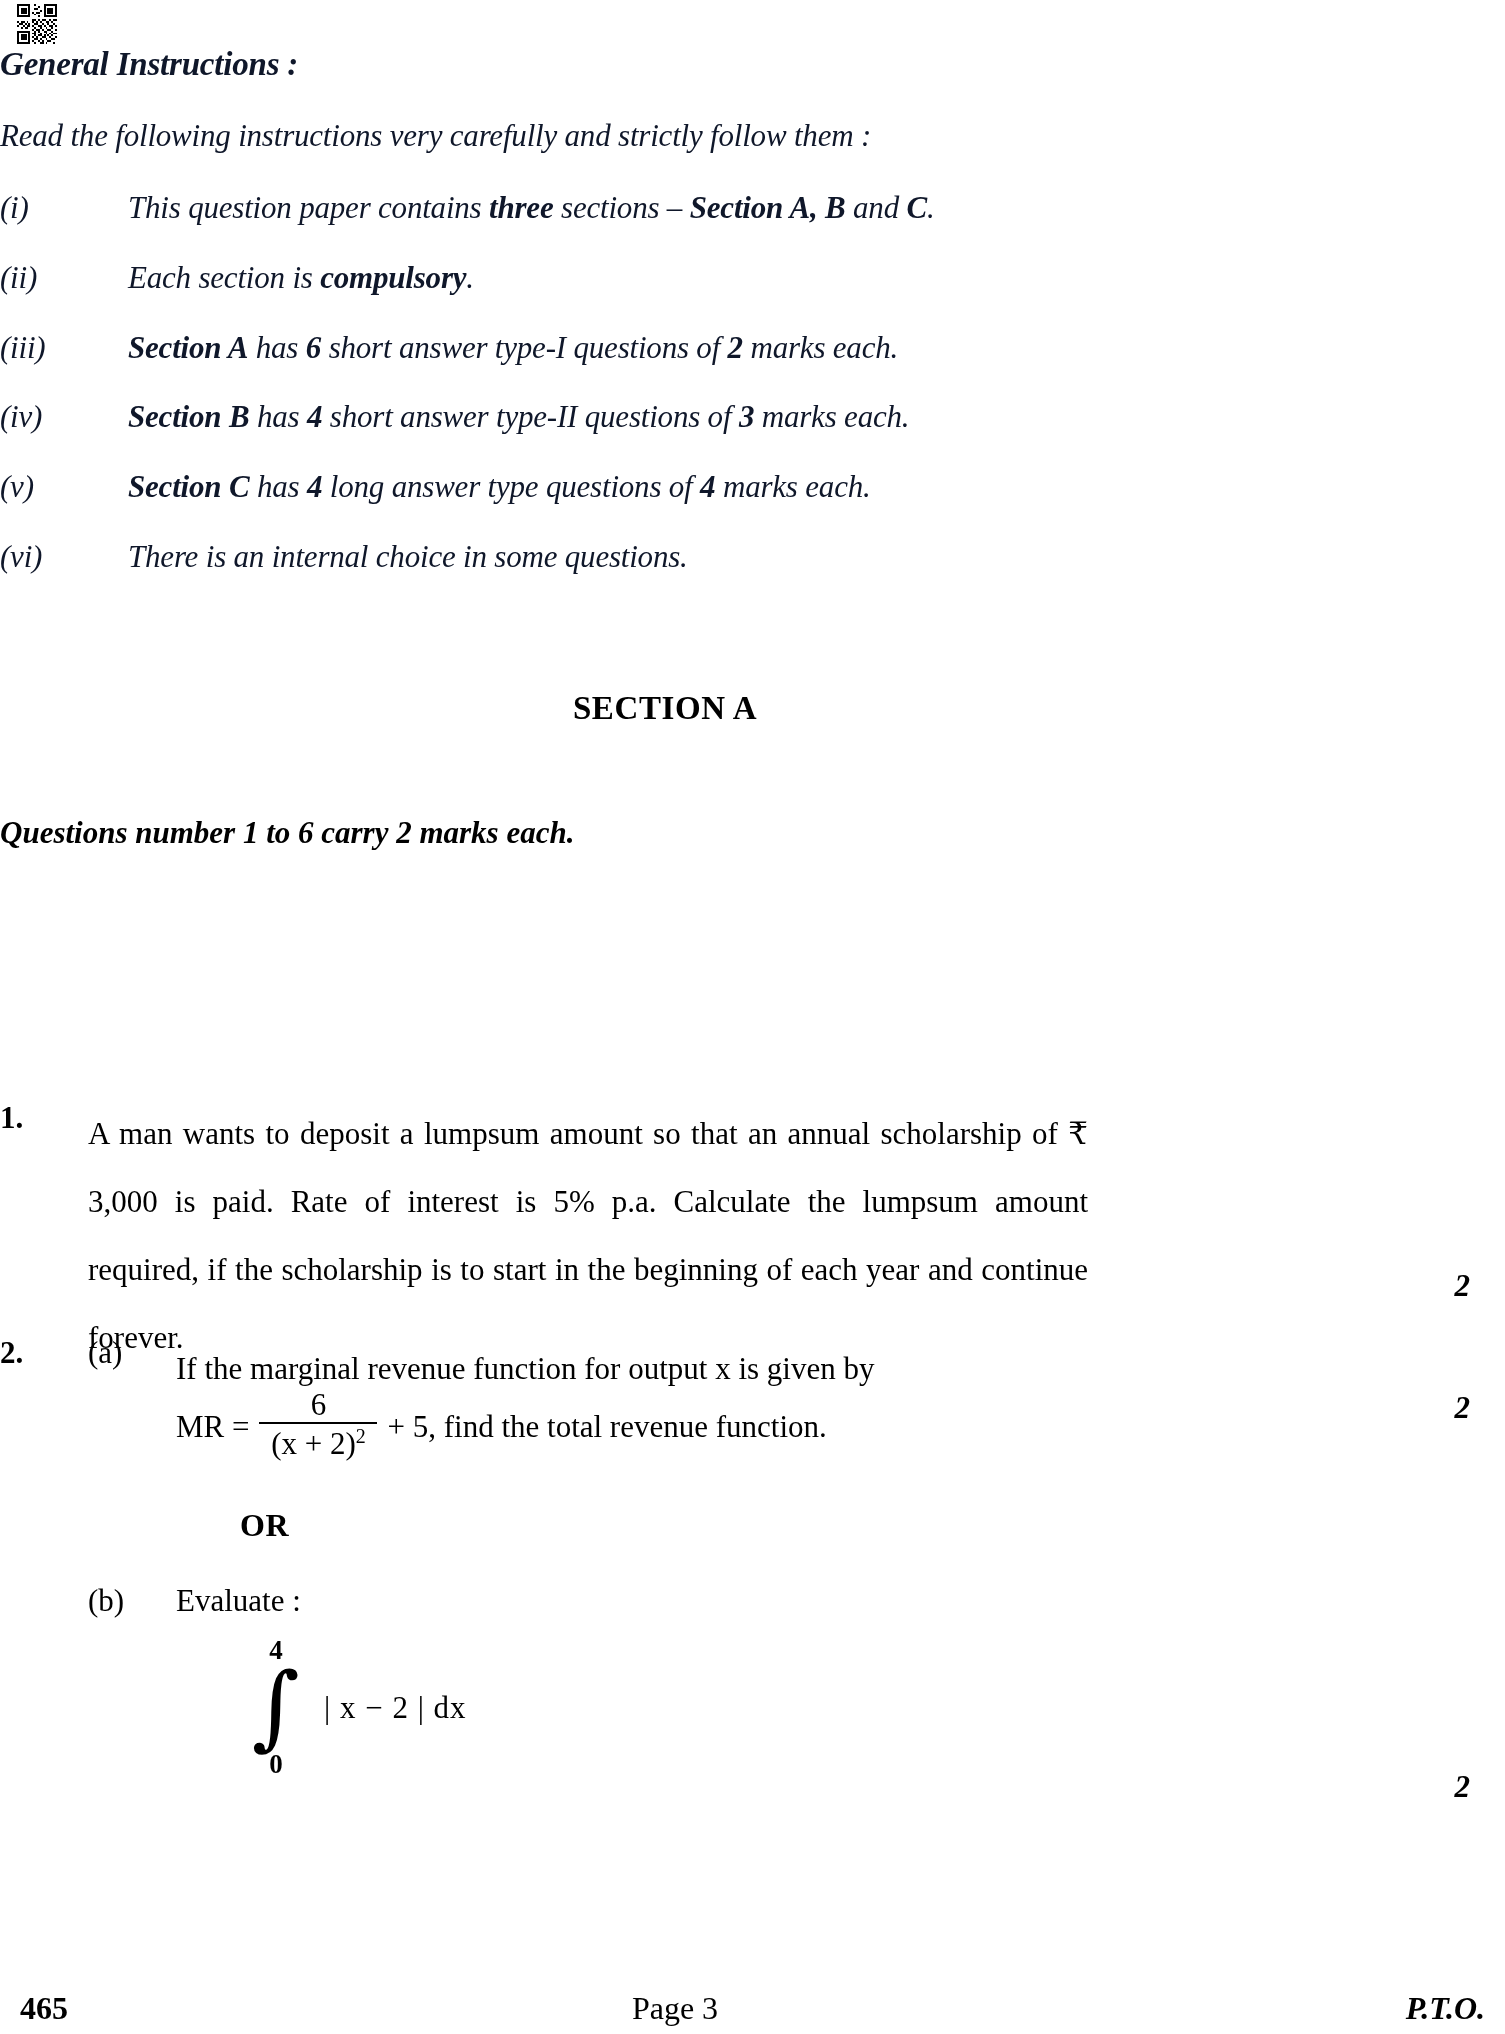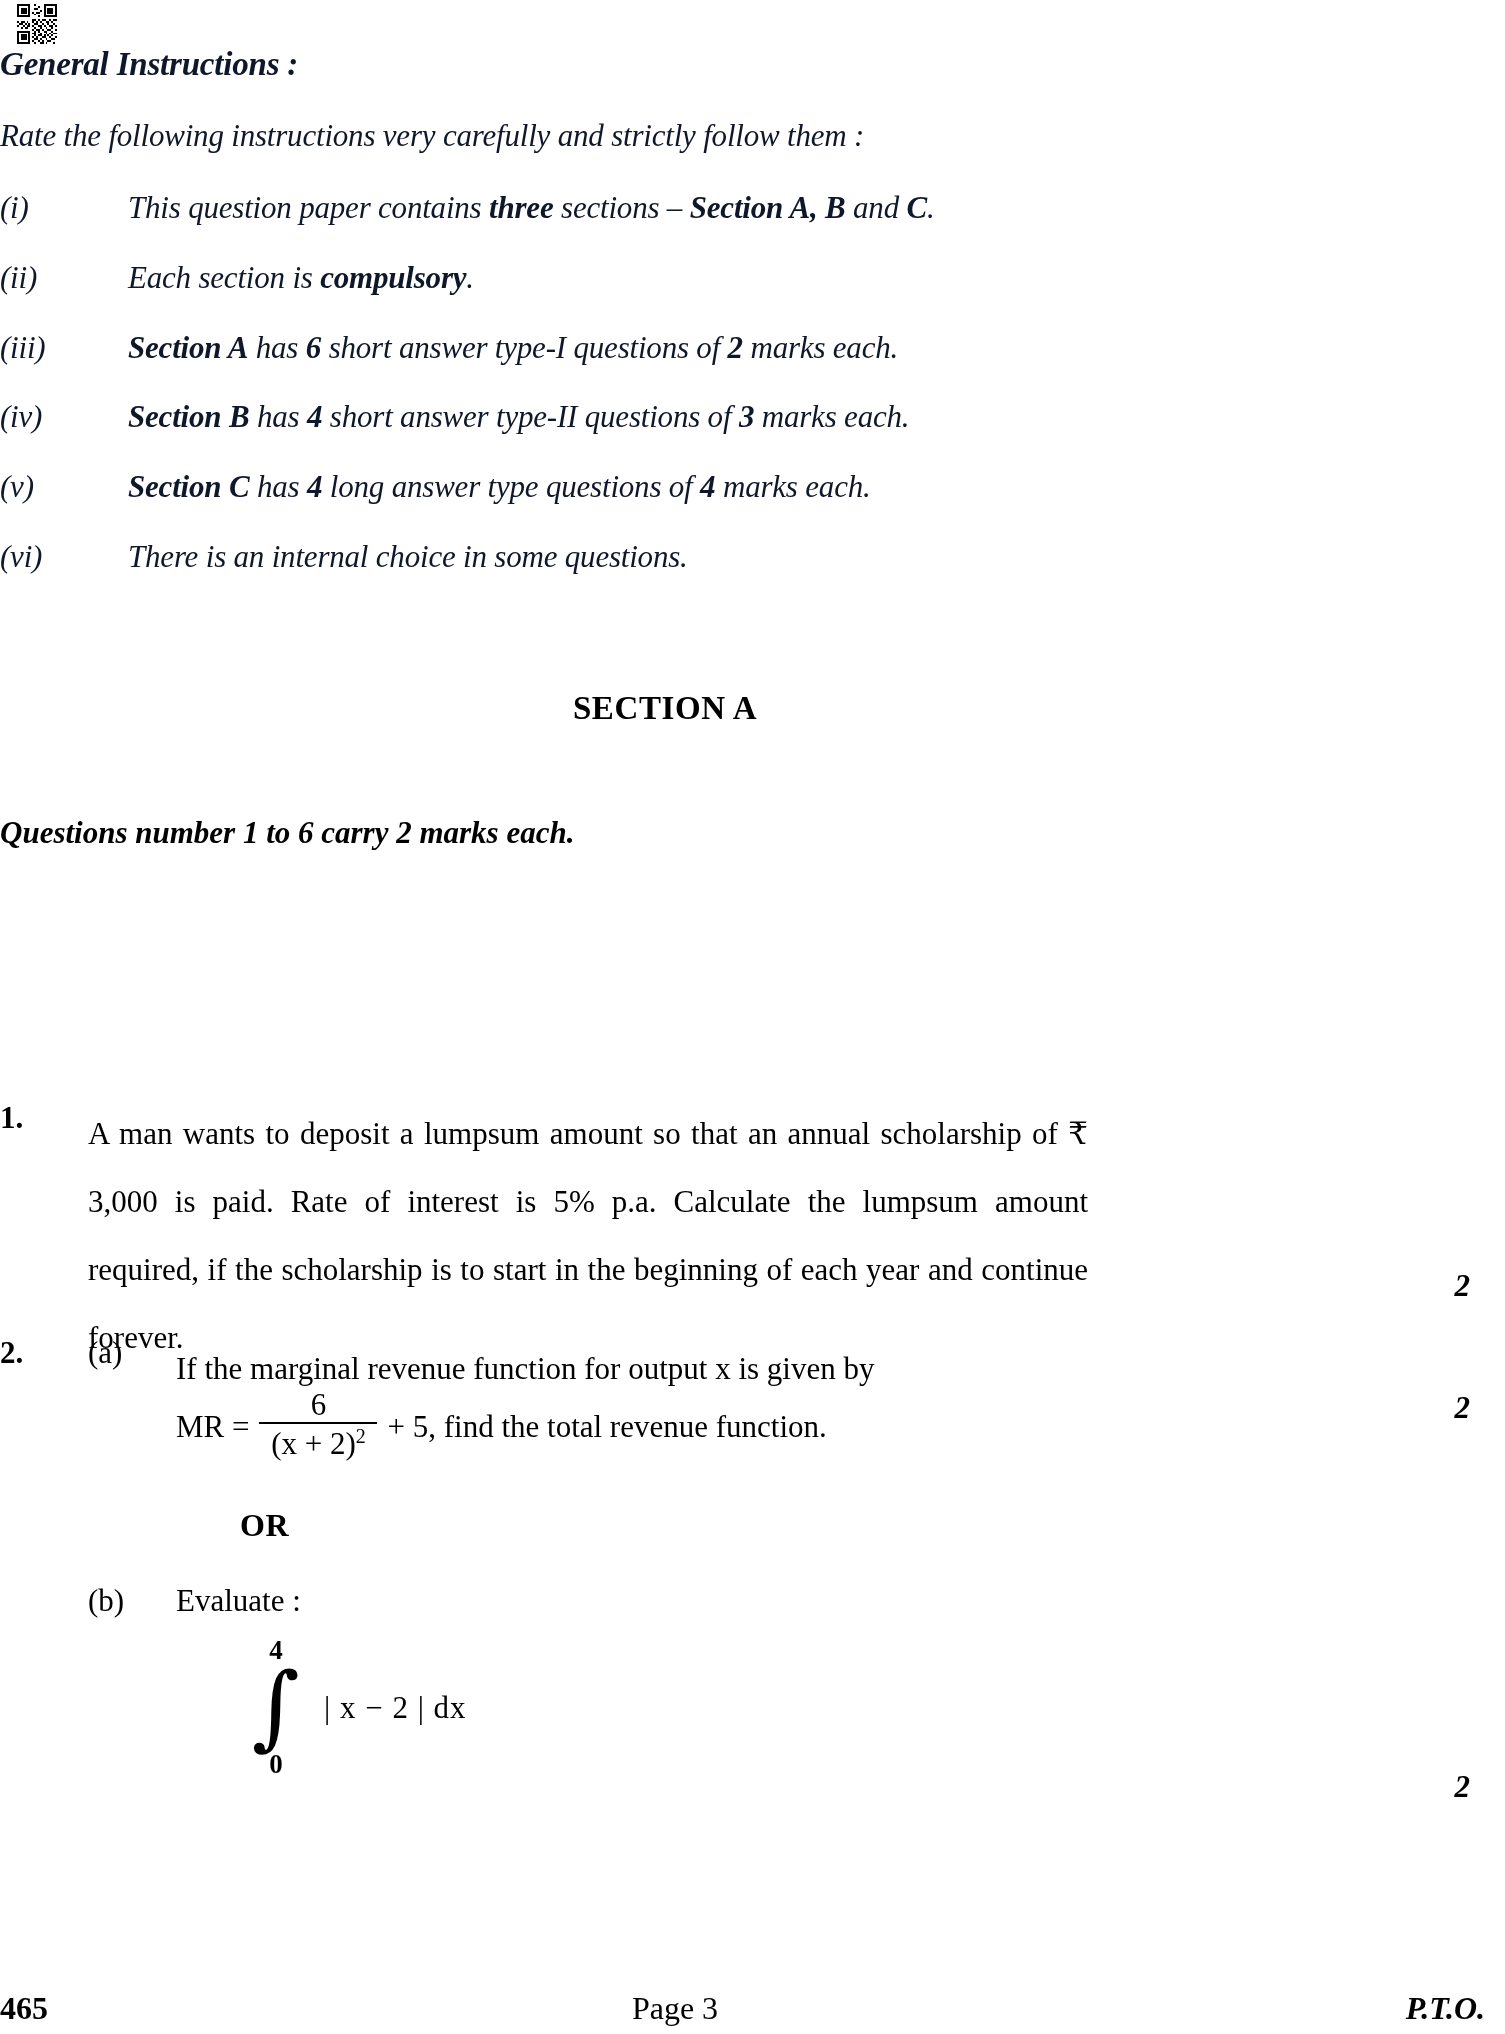--- a/index.html
+++ b/index.html
@@ -276,20 +276,21 @@
     width: 1505px;
     height: 44px;
     font-family: "Liberation Serif", "DejaVu Serif", serif;
     font-size: 32px;
     font-weight: bold;
   }
   #footer-code {
     position: absolute;
     left: 0px;
     top: 0px;
+    padding-left: 20px;
   }
   #footer-page {
     position: absolute;
     left: 0;
     top: 0px;
     width: 1350px;
     text-align: center;
     font-weight: normal;
   }
   #footer-pto {
@@ -401,21 +402,21 @@
         <rect x="9" y="20" width="1" height="1"></rect>
           <rect x="12" y="20" width="2" height="1"></rect>
         <rect x="15" y="20" width="1" height="1"></rect>
           <rect x="19" y="20" width="1" height="1"></rect>
       </g>
     </svg>
   </div>
 
   <div class="instr-font" id="gen-instructions-heading">General Instructions :</div>
 
-  <div class="instr-font" id="read-line">Rate the following instructions very carefully and strictly follow them :</div>
+  <div class="instr-font" id="read-line">Read the following instructions very carefully and strictly follow them :</div>
 
   <div class="instr-font instr-row" id="instr-1">
     <span class="num">(i)</span>
     <span class="txt">This question paper contains <b>three</b> sections – <b>Section A, B</b> and <b>C</b>.</span>
   </div>
   <div class="instr-font instr-row" id="instr-2">
     <span class="num">(ii)</span>
     <span class="txt">Each section is <b>compulsory</b>.</span>
   </div>
   <div class="instr-font instr-row" id="instr-3">

